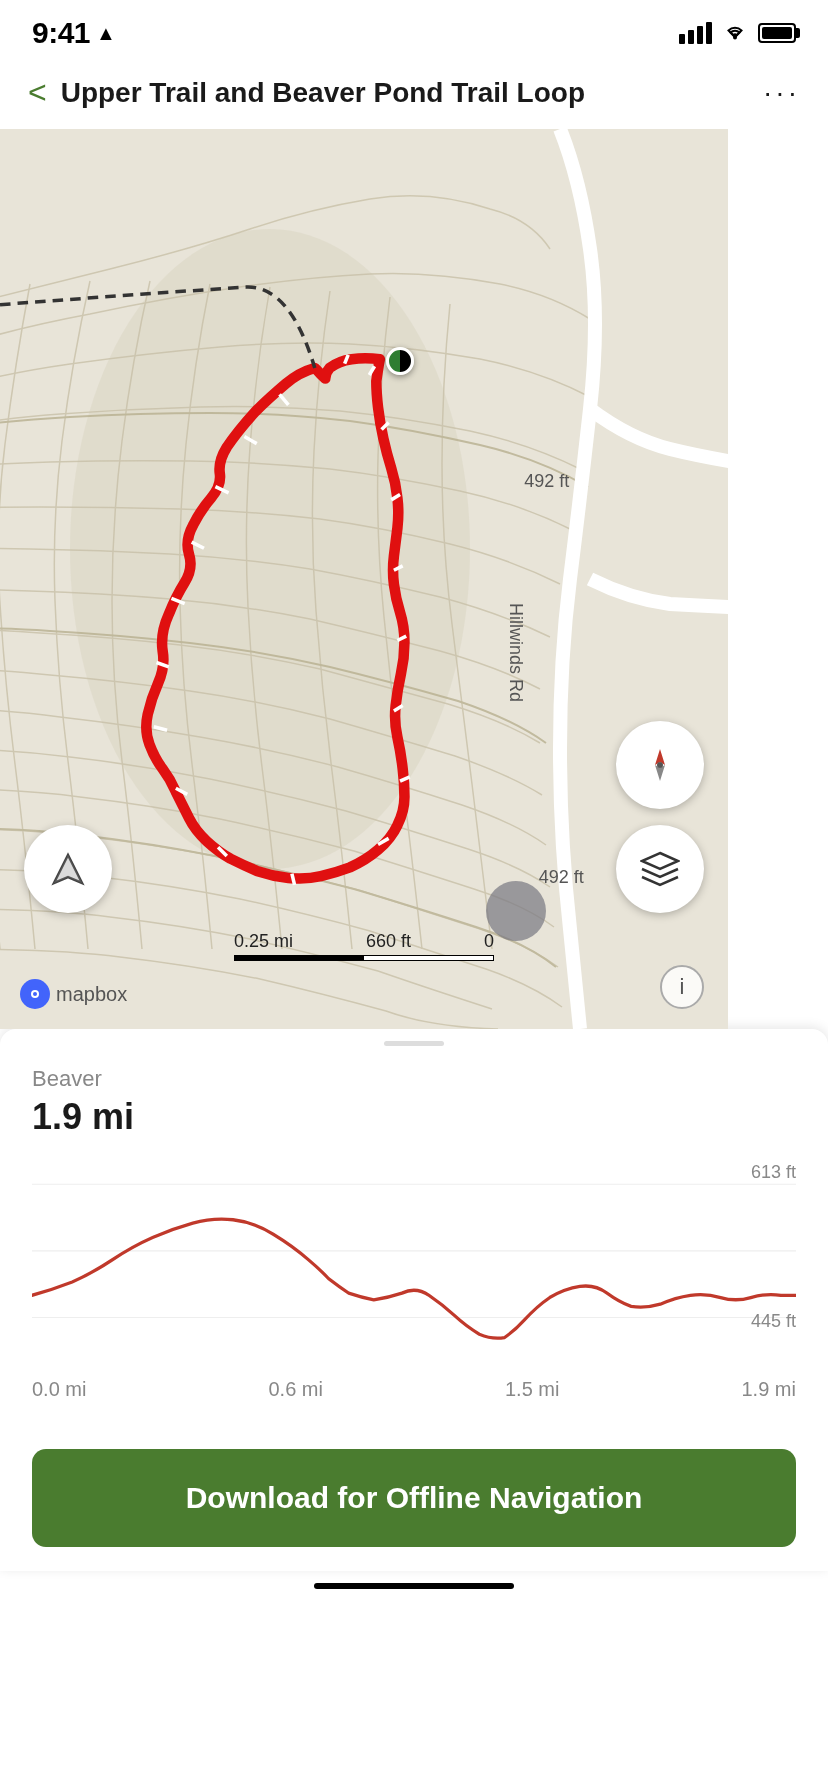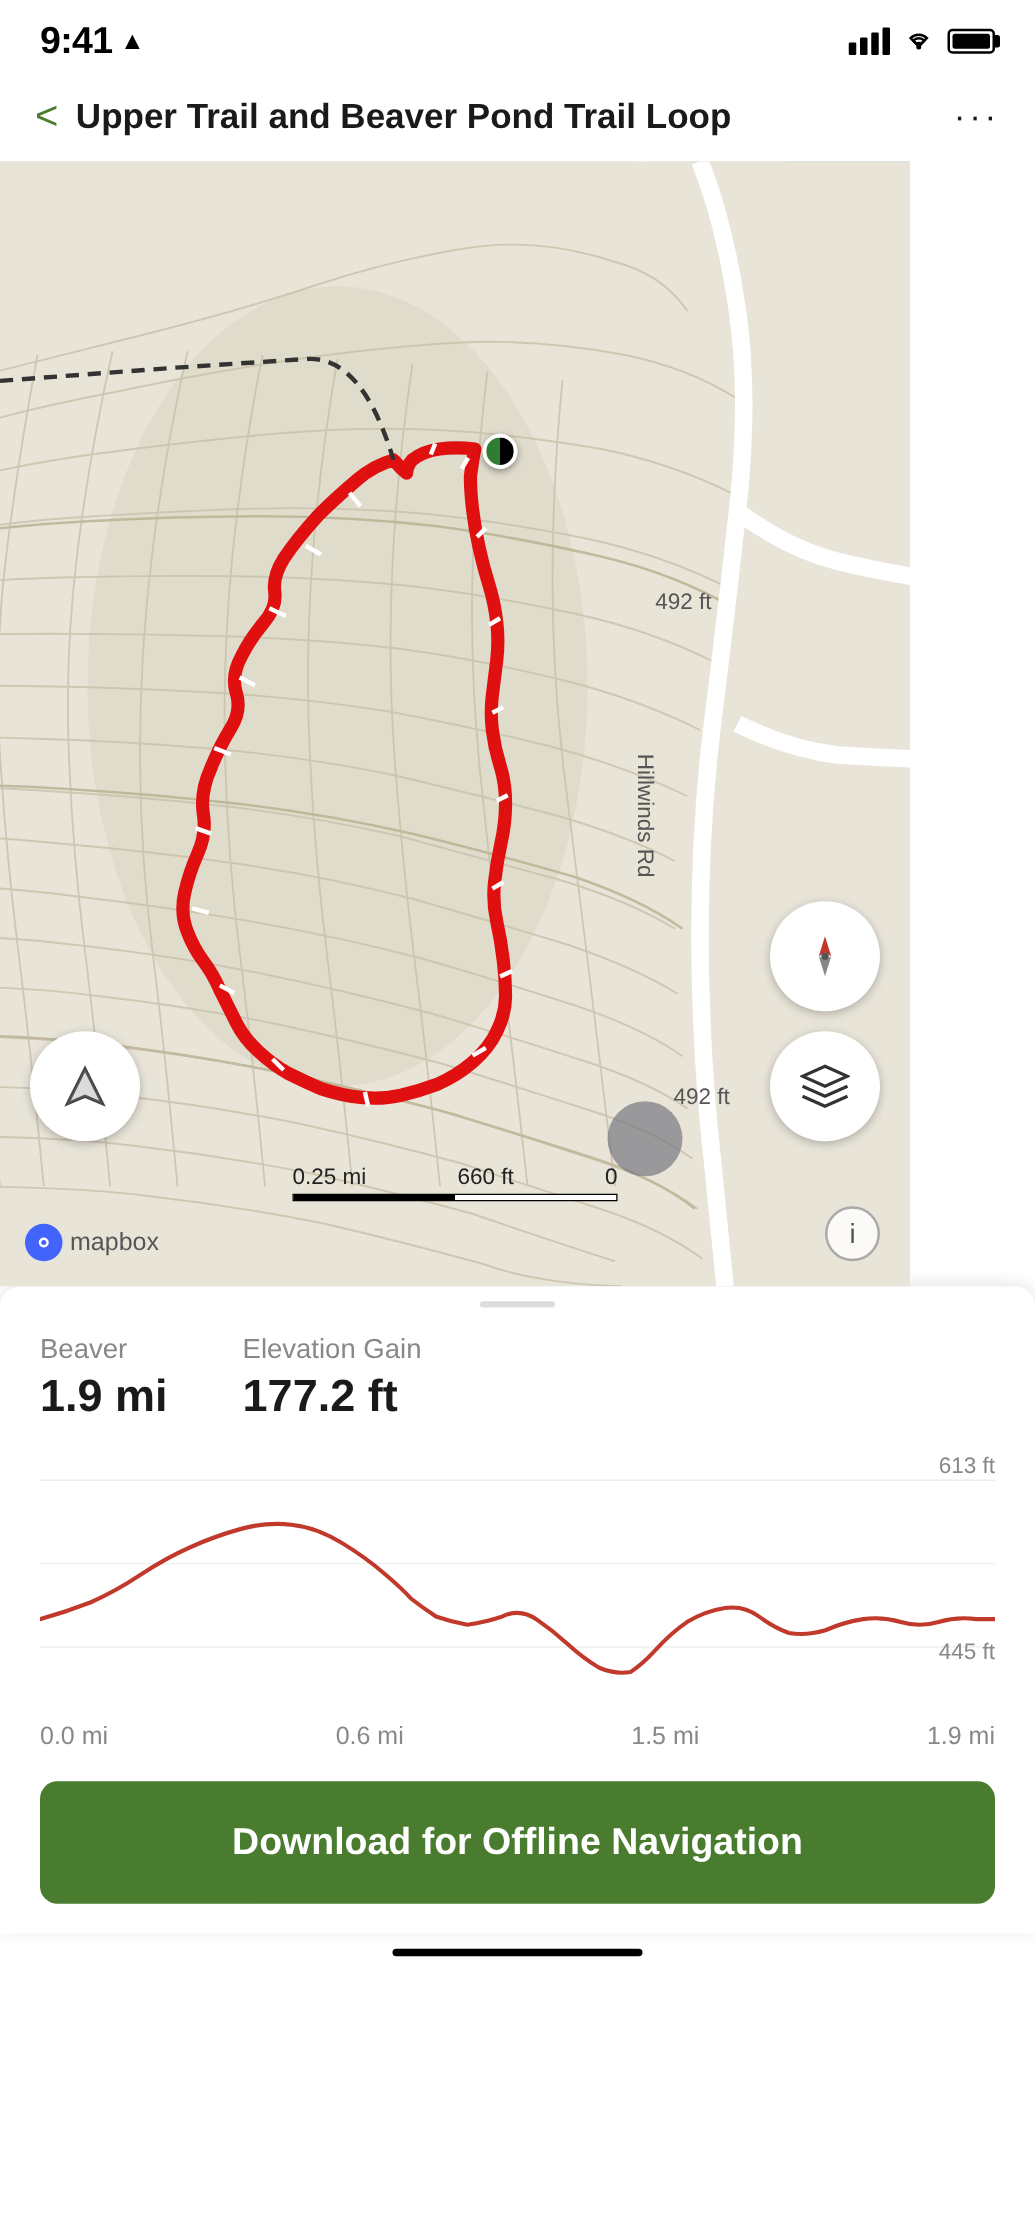--- a/index.html
+++ b/index.html
@@ -309,20 +309,21 @@
       background: #4a7c2f;
       color: #fff;
       border: none;
       border-radius: 14px;
       padding: 32px;
       font-size: 30px;
       font-weight: 700;
       cursor: pointer;
       margin-bottom: 24px;
       text-align: center;
+      margin-top: 24px;
     }
 
     
     .home-indicator {
       width: 200px;
       height: 6px;
       background: #000;
       border-radius: 3px;
       margin: 12px auto 20px auto;
     }
@@ -568,24 +569,20 @@
 
 <div class="bottom-sheet">
   <div class="sheet-handle"></div>
 
   
   <div class="stats-row">
     <div class="stat-item">
       <div class="stat-label">Beaver</div>
       <div class="stat-value">1.9 mi</div>
     </div>
-    <div class="stat-item">
-      <div class="stat-label">Elevation Gain</div>
-      <div class="stat-value">177.2 ft</div>
-    </div>
   </div>
 
   
   <div class="elevation-chart">
     <div class="elevation-label-right elevation-label-top">613 ft</div>
     <div class="elevation-label-right elevation-label-bottom">445 ft</div>
     <svg class="elevation-svg" viewBox="0 0 760 180" preserveAspectRatio="none">
 
       <line x1="0" y1="20" x2="760" y2="20" stroke="#eee" stroke-width="1"></line>
       <line x1="0" y1="80" x2="760" y2="80" stroke="#eee" stroke-width="1"></line>

